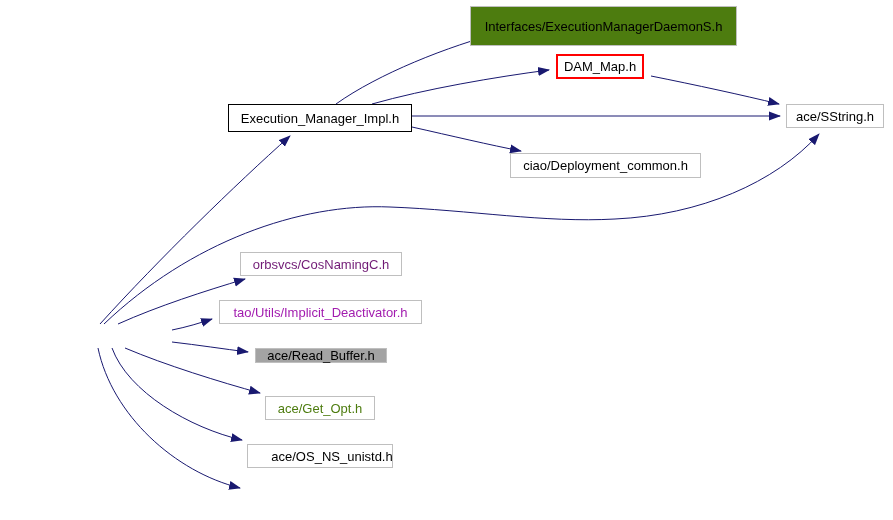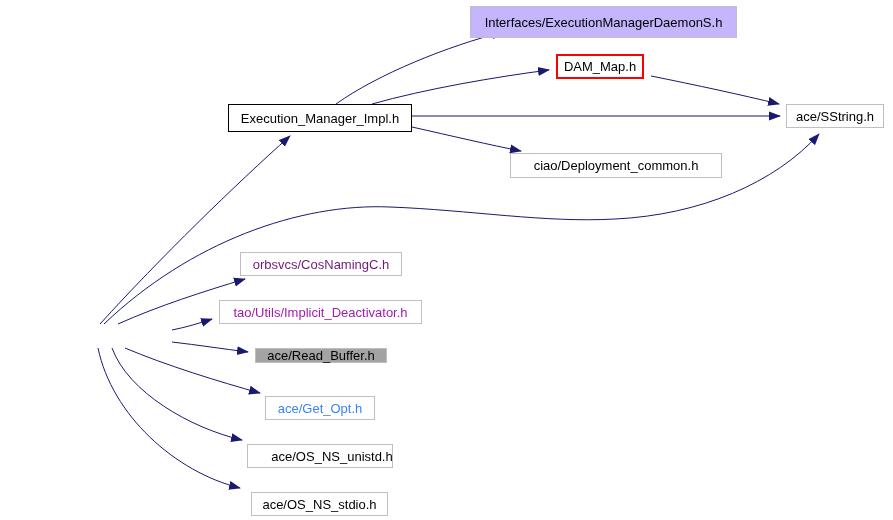--- a/index.html
+++ b/index.html
@@ -57,24 +57,23 @@
         <path d="M 112,348 C 128,392 190,428 242,440" marker-end="url(#arrowhead)"></path>
         <path d="M 98,348 C 112,415 175,472 240,488" marker-end="url(#arrowhead)"></path>
         <path d="M 336,104 C 378,74 448,46 503,32" marker-end="url(#arrowhead)"></path>
         <path d="M 372,104 C 425,89 495,77 549,70" marker-end="url(#arrowhead)"></path>
         <path d="M 412,116 L 780,116" marker-end="url(#arrowhead)"></path>
         <path d="M 412,127 C 452,136 490,145 521,151" marker-end="url(#arrowhead)"></path>
         <path d="M 651,76 C 696,85 742,95 779,104" marker-end="url(#arrowhead)"></path>
       </g>
   </svg>
 
-<div class="node" style="left: 470px; top: 6px; width: 267px; height: 32px; background: #c4b5fd; border: 1px solid rgb(191, 191, 191); color: rgb(0, 0, 0);">Interfaces/ExecutionManagerDaemonS.h</div>
+<div class="node" style="left: 470px; top: 6px; width: 267px; height: 40px; background: #4d7c0f; border: 1px solid rgb(191, 191, 191); color: rgb(0, 0, 0);">Interfaces/ExecutionManagerDaemonS.h</div>
     <div class="node" style="left: 556px; top: 54px; width: 88px; height: 25px; background: rgb(255, 255, 255); border: 2px solid rgb(255, 0, 0); color: rgb(0, 0, 0); text-align: right;">DAM_Map.h</div>
     <div class="node" style="left: 228px; top: 104px; width: 184px; height: 28px; background: rgb(255, 255, 255); border: 1px solid rgb(0, 0, 0); color: rgb(0, 0, 0);">Execution_Manager_Impl.h</div>
     <div class="node" style="left: 786px; top: 104px; width: 98px; height: 24px; background: rgb(255, 255, 255); border: 1px solid rgb(191, 191, 191); color: rgb(0, 0, 0);">ace/SString.h</div>
-    <div class="node" style="left: 510px; top: 153px; width: 212px; height: 25px; background: rgb(255, 255, 255); border: 1px solid rgb(191, 191, 191); color: rgb(0, 0, 0);">ciao/Deployment_common.h</div>
+    <div class="node" style="left: 510px; top: 153px; width: 191px; height: 25px; background: rgb(255, 255, 255); border: 1px solid rgb(191, 191, 191); color: rgb(0, 0, 0);">ciao/Deployment_common.h</div>
     <div class="node" style="left: 240px; top: 252px; width: 162px; height: 24px; background: rgb(255, 255, 255); border: 1px solid rgb(191, 191, 191); color: #701a75;">orbsvcs/CosNamingC.h</div>
     <div class="node" style="left: 219px; top: 300px; width: 203px; height: 24px; background: rgb(255, 255, 255); border: 1px solid rgb(191, 191, 191); color: #a21caf;">tao/Utils/Implicit_Deactivator.h</div>
     <div class="node" style="left: 255px; top: 348px; width: 132px; height: 15px; background: #a3a3a3; border: 1px solid rgb(191, 191, 191); color: rgb(0, 0, 0);">ace/Read_Buffer.h</div>
-    <div class="node" style="left: 265px; top: 396px; width: 110px; height: 24px; background: rgb(255, 255, 255); border: 1px solid rgb(191, 191, 191); color: #3b82f6;">ace/Get_Opt.h</div>
+    <div class="node" style="left: 265px; top: 396px; width: 110px; height: 24px; background: rgb(255, 255, 255); border: 1px solid rgb(191, 191, 191); color: #4d7c0f;">ace/Get_Opt.h</div>
     <div class="node" style="left: 247px; top: 444px; width: 146px; height: 24px; background: rgb(255, 255, 255); border: 1px solid rgb(191, 191, 191); color: rgb(0, 0, 0); padding-left: 24px;">ace/OS_NS_unistd.h</div>
-    <div class="node" style="left: 251px; top: 492px; width: 137px; height: 24px; background: rgb(255, 255, 255); border: 1px solid rgb(191, 191, 191); color: rgb(0, 0, 0);">ace/OS_NS_stdio.h</div>
   </div>
 
 </body></html>

